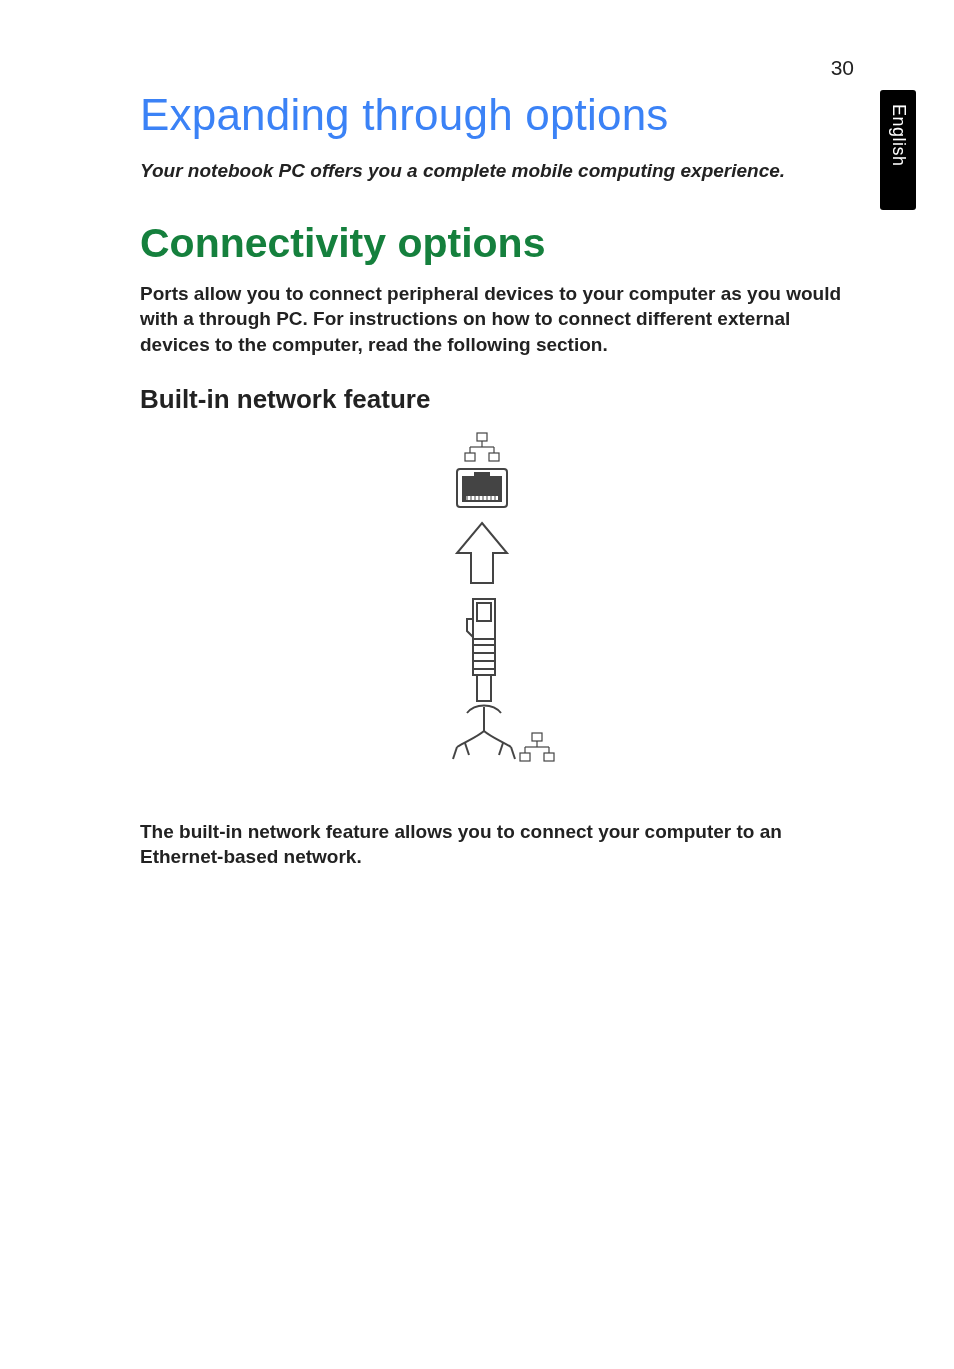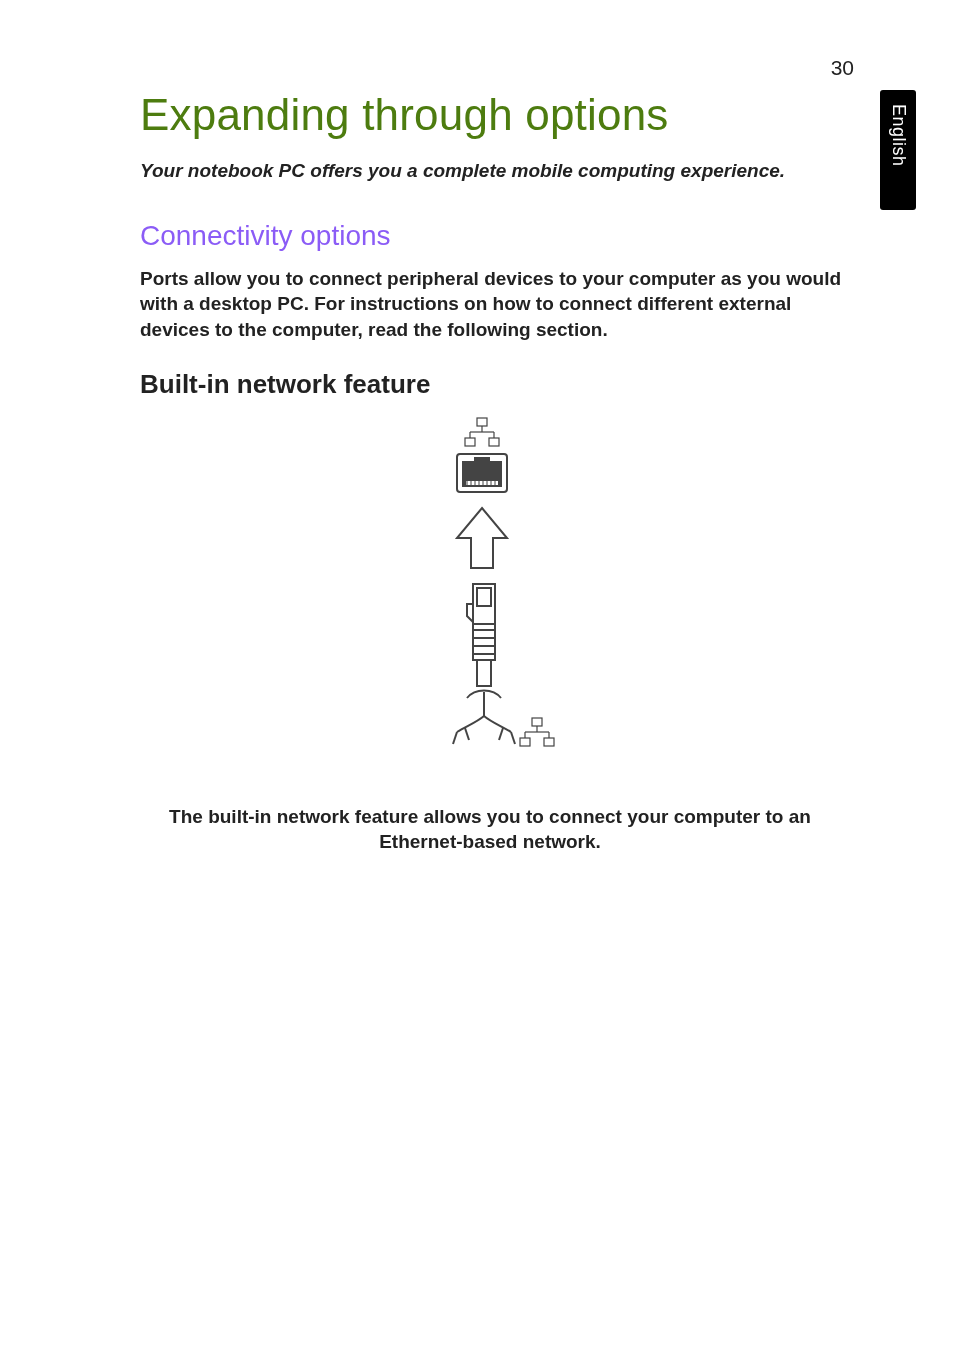--- a/index.html
+++ b/index.html
@@ -1,47 +1,47 @@
 <!DOCTYPE html>
 <html><head>
 <meta charset="utf-8">
 <style>
   * { box-sizing: border-box; margin: 0; padding: 0; }
   html, body { width: 954px; height: 1369px; background: #ffffff; font-family: "Segoe UI", "Helvetica Neue", Arial, sans-serif; color: #222; }
   .page { position: relative; width: 954px; height: 1041px; padding: 48px 100px 76px 140px; }
   .page-number { position: absolute; top: 56px; right: 100px; font-size: 21px; font-weight: 400; color: #222; }
   .side-tab { position: absolute; top: 90px; right: 38px; width: 36px; height: 120px; background: #000; border-radius: 3px; display: flex; align-items: flex-start; justify-content: center; padding-top: 14px; }
   .side-tab span { color: #fff; writing-mode: vertical-rl; text-orientation: mixed; font-size: 18px; font-weight: 400; letter-spacing: 0.5px; }
-  h1.title { font-size: 44px; font-weight: 400; color: #4d7c0f; margin-top: 42px; margin-bottom: 18px; letter-spacing: 0.2px; }
+  h1.title { font-size: 44px; font-weight: 400; color: #3b82f6; margin-top: 42px; margin-bottom: 18px; letter-spacing: 0.2px; }
   p.intro { font-size: 19px; font-weight: 600; color: #222; margin-bottom: 36px; line-height: 1.35; font-style: italic; }
-  h2.section { font-size: 28px; font-weight: 400; color: #8b5cf6; margin-bottom: 14px; }
+  h2.section { font-size: 41px; font-weight: 700; color: #15803d; margin-bottom: 14px; }
   p.section-text { font-size: 19px; font-weight: 600; color: #222; line-height: 1.35; margin-bottom: 26px; }
   h3.subsection { font-size: 26px; font-weight: 700; color: #222; margin-bottom: 16px; }
   .diagram-wrap { width: 100%; display: flex; justify-content: center; margin-top: 8px; margin-bottom: 28px; }
   svg.diagram { display: block; }
-  p.body { font-size: 19px; font-weight: 600; color: #222; line-height: 1.35; margin-bottom: 18px; max-width: 700px; text-align: center; }
+  p.body { font-size: 19px; font-weight: 600; color: #222; line-height: 1.35; margin-bottom: 18px; max-width: 700px; }
 </style>
 </head>
 <body>
 
 <div class="page">
 
   <div class="page-number">30</div>
 
   <div class="side-tab">
     <span>English</span>
   </div>
 
   <h1 class="title">Expanding through options</h1>
 
   <p class="intro">Your notebook PC offers you a complete mobile computing experience.</p>
 
   <h2 class="section">Connectivity options</h2>
 
-  <p class="section-text">Ports allow you to connect peripheral devices to your computer as you would with a desktop PC. For instructions on how to connect different external devices to the computer, read the following section.</p>
+  <p class="section-text">Ports allow you to connect peripheral devices to your computer as you would with a through PC. For instructions on how to connect different external devices to the computer, read the following section.</p>
 
   <h3 class="subsection">Built-in network feature</h3>
 
   <div class="diagram-wrap">
     <svg class="diagram" width="160" height="360" viewBox="0 0 160 360">
 
       <g stroke="#444" stroke-width="1.2" fill="none">
         <rect x="60" y="2" width="10" height="8"></rect>
         <line x1="65" y1="10" x2="65" y2="16"></line>
         <line x1="53" y1="16" x2="77" y2="16"></line>

